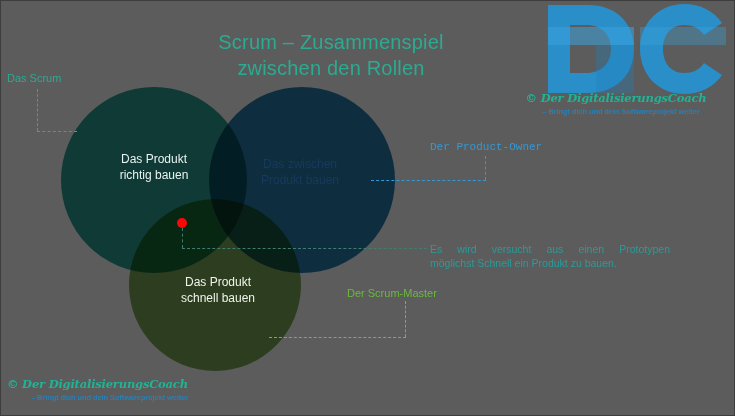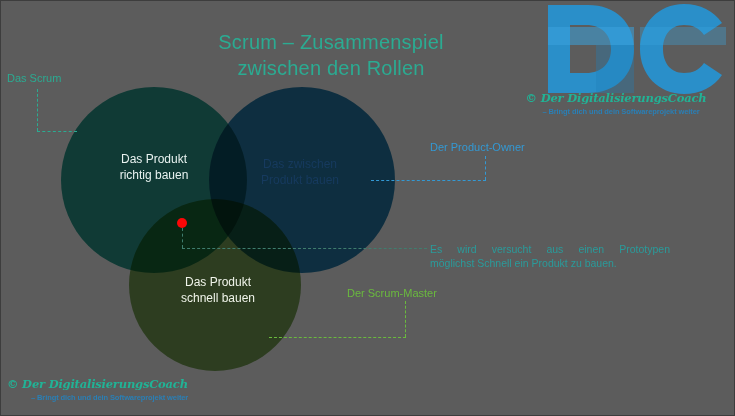--- a/index.html
+++ b/index.html
@@ -114,20 +114,21 @@
   }
   #callout-team {
     left: 6px;
     top: 70px;
     color: #2bab92;
   }
   #callout-po {
     left: 429px;
     top: 139px;
     color: #3399d4;
+    font-family: Liberation Mono, monospace;
   }
   #callout-prototype {
     left: 429px;
     top: 241px;
     width: 240px;
     color: #2a9b9b;
     font-size: 10.5px;
     line-height: 14px;
     white-space: normal;
     text-align: justify;

